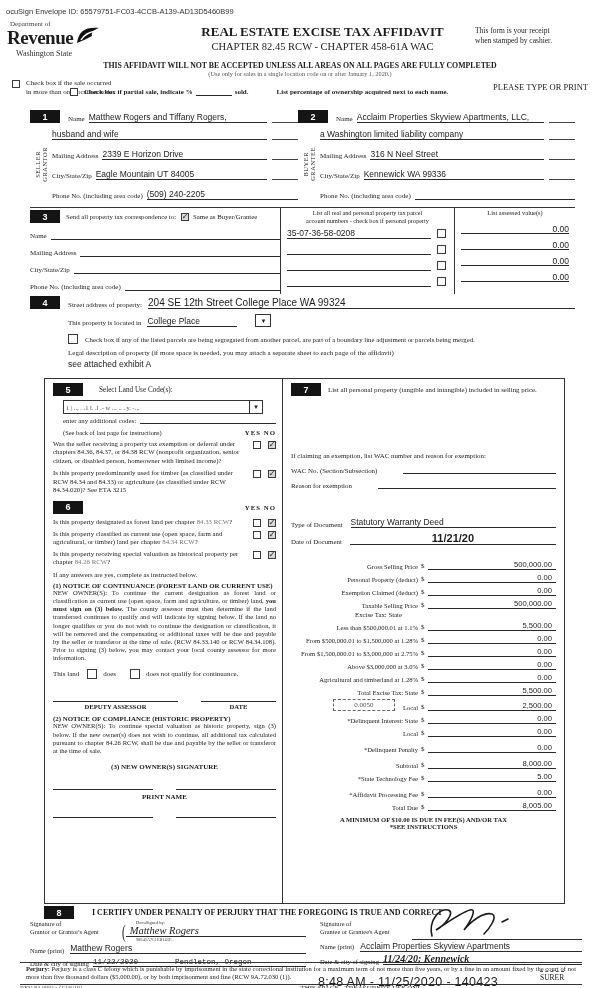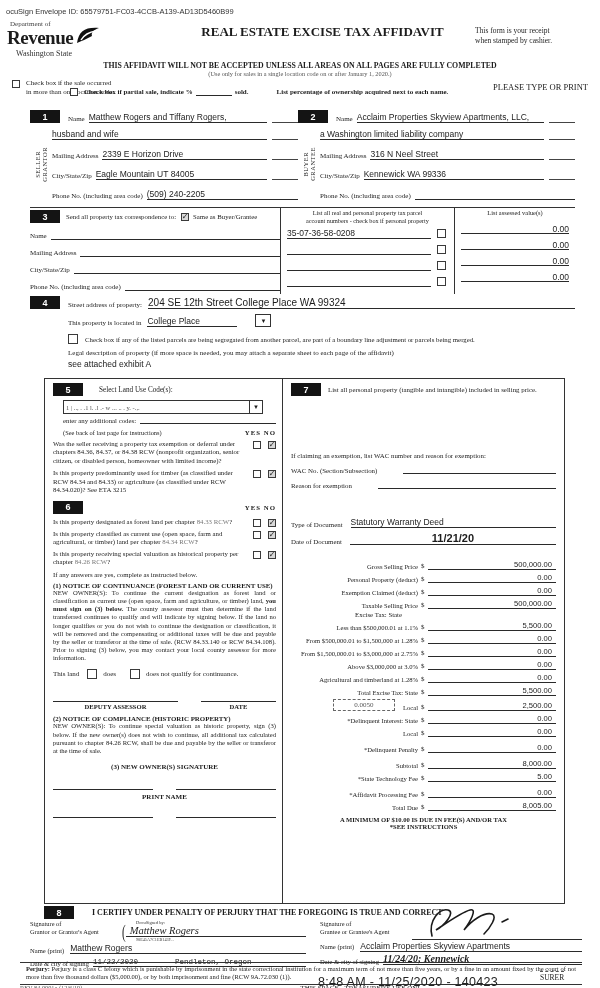--- a/index.html
+++ b/index.html
@@ -49,20 +49,21 @@
           <svg width="26" height="18" viewBox="0 0 26 18">
               <path d="M2 16 C4 4 10 0 24 1 C18 3 16 6 17 9 C12 12 6 14 2 16 Z" fill="#111"></path>
               <path d="M6 13 C9 8 14 5 21 4" stroke="#fff" stroke-width="1.4" fill="none"></path>
             </svg>
         </span>
       </div>
       <div style="font-size:8px;color:#333;margin-left:6px;">Washington State</div>
     </div>
     <div style="flex:1;text-align:center;padding-top:4px;">
       <div class="b" style="font-size:13px;">REAL ESTATE EXCISE TAX AFFIDAVIT</div>
+      <div style="font-size:10.5px;margin-top:1px;">CHAPTER 82.45 RCW - CHAPTER 458-61A WAC</div>
     </div>
     <div style="width:125px;font-size:7.5px;padding-top:6px;line-height:1.3;">
       <div>This form is your receipt</div>
       <div>when stamped by cashier.</div>
     </div>
   </div>
 
   <div class="b" style="position:absolute;top:61px;width:600px;text-align:center;font-size:7.8px;">THIS AFFIDAVIT WILL NOT BE ACCEPTED UNLESS ALL AREAS ON ALL PAGES ARE FULLY COMPLETED</div>
   <div class="blurtext" style="position:absolute;top:70px;width:600px;text-align:center;font-size:6.3px;">(Use only for sales in a single location code on or after January 1, 2020.)</div>
 

